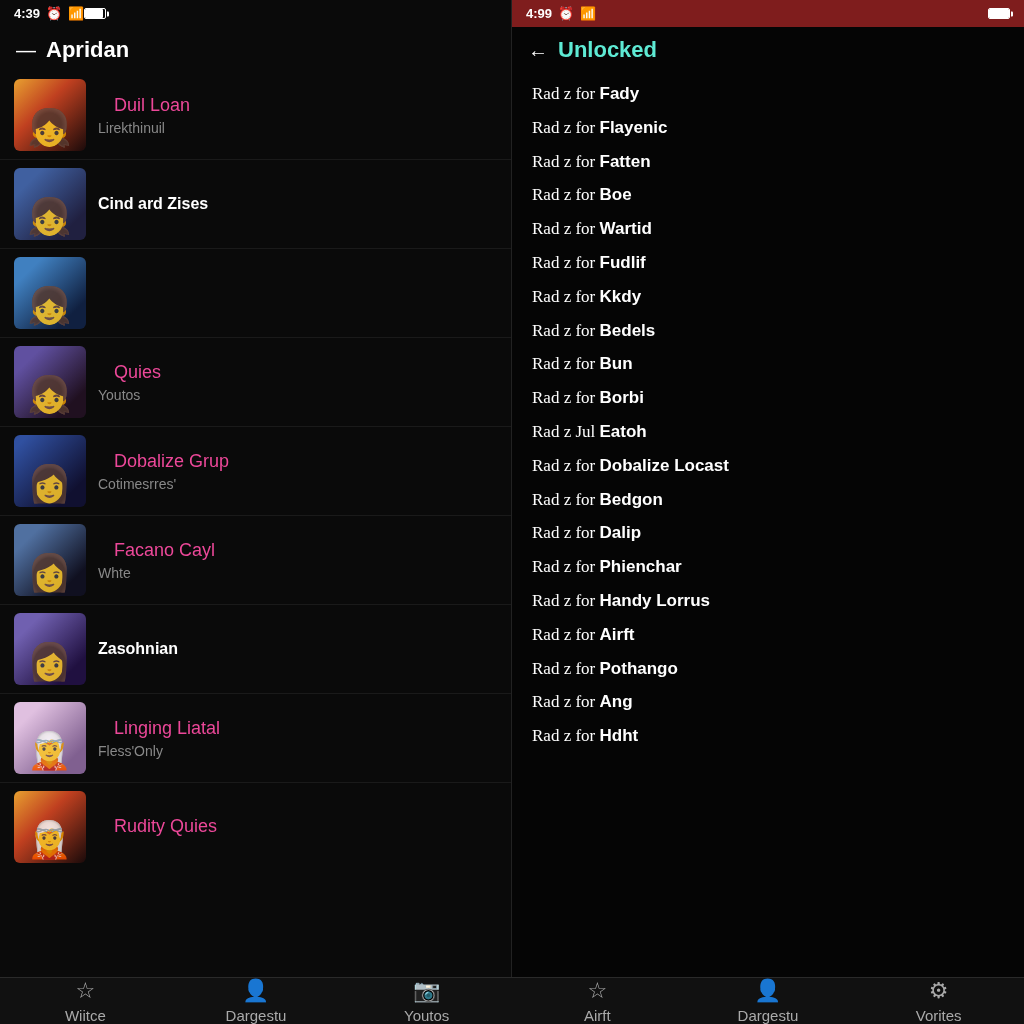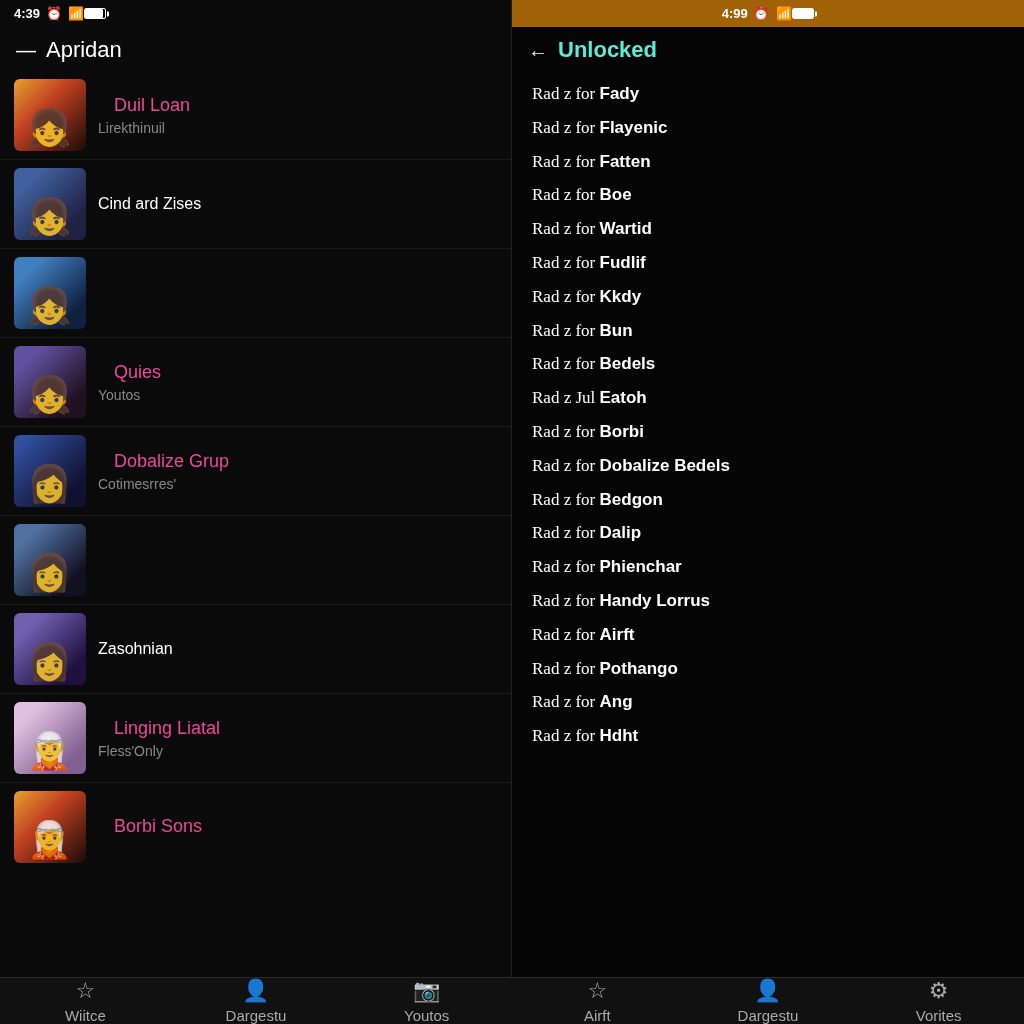--- a/index.html
+++ b/index.html
@@ -72,21 +72,21 @@
       align-items: center;
       gap: 10px;
     }
     .hamburger {
       font-size: 20px;
       color: #fff;
       font-weight: 300;
     }
     .left-title {
       font-size: 22px;
-      font-weight: 400;
+      font-weight: 700;
       color: #fff;
     }
 
     .left-list {
       flex: 1;
       overflow-y: auto;
     }
     .left-list::-webkit-scrollbar { display: none; }
 
     .list-item {
@@ -118,37 +118,37 @@
       line-height: 1.3;
       margin-left: 16px;
     }
     .item-subtitle {
       font-size: 14px;
       color: #888;
       margin-top: 2px;
     }
     .item-title-normal {
       font-size: 16px;
-      font-weight: 400;
+      font-weight: 700;
       color: #fff;
     }
 
     
     .right-panel {
       width: 512px;
       display: flex;
       flex-direction: column;
       background: #050505;
     }
 
     .right-status-bar {
-      background: #a16207;
+      background: #7f1d1d;
       padding: 6px 14px;
       display: flex;
-      justify-content: center;
+      justify-content: space-between;
       align-items: center;
       font-size: 13px;
       font-weight: 600;
     }
 
     .right-header {
       padding: 10px 16px 8px 16px;
       display: flex;
       align-items: center;
       gap: 10px;
@@ -287,20 +287,24 @@
           </div>
           <div class="item-text">
             <div class="item-title">Dobalize Grup</div>
             <div class="item-subtitle">Cotimesrres'</div>
           </div>
         </div>
         <div class="list-item">
           <div class="avatar av6">
             <div class="av-figure">👩</div>
           </div>
+          <div class="item-text">
+            <div class="item-title">Facano Cayl</div>
+            <div class="item-subtitle">Whte</div>
+          </div>
         </div>
         <div class="list-item">
           <div class="avatar av7">
             <div class="av-figure">👩</div>
           </div>
           <div class="item-text">
             <div class="item-title-normal">Zasohnian</div>
           </div>
         </div>
         <div class="list-item">
@@ -310,21 +314,21 @@
           <div class="item-text">
             <div class="item-title">Linging Liatal</div>
             <div class="item-subtitle">Fless'Only</div>
           </div>
         </div>
         <div class="list-item">
           <div class="avatar av1">
             <div class="av-figure">🧝</div>
           </div>
           <div class="item-text">
-            <div class="item-title">Borbi Sons</div>
+            <div class="item-title">Rudity Quies</div>
           </div>
         </div>
       </div>
 
     <div class="nav-half" id="left-nav-container">
     <div class="nav-item">
           <span class="nav-icon">☆</span>
           <span class="nav-label">Wiitce</span>
         </div>
         <div class="nav-item">
@@ -359,25 +363,25 @@
     </div>
 
     <div class="right-list" id="right-list-container">
     <div class="unlock-item"><span class="rad">Rad z for </span><strong class="suffix">Fady</strong></div>
         <div class="unlock-item"><span class="rad">Rad z for </span><strong class="suffix">Flayenic</strong></div>
         <div class="unlock-item"><span class="rad">Rad z for </span><strong class="suffix">Fatten</strong></div>
         <div class="unlock-item"><span class="rad">Rad z for </span><strong class="suffix">Boe</strong></div>
         <div class="unlock-item"><span class="rad">Rad z for </span><strong class="suffix">Wartid</strong></div>
         <div class="unlock-item"><span class="rad">Rad z for </span><strong class="suffix">Fudlif</strong></div>
         <div class="unlock-item"><span class="rad">Rad z for </span><strong class="suffix">Kkdy</strong></div>
+        <div class="unlock-item"><span class="rad">Rad z for </span><strong class="suffix">Bedels</strong></div>
         <div class="unlock-item"><span class="rad">Rad z for </span><strong class="suffix">Bun</strong></div>
-        <div class="unlock-item"><span class="rad">Rad z for </span><strong class="suffix">Bedels</strong></div>
+        <div class="unlock-item"><span class="rad">Rad z for </span><strong class="suffix">Borbi</strong></div>
         <div class="unlock-item"><span class="rad">Rad z Jul </span><strong class="suffix">Eatoh</strong></div>
-        <div class="unlock-item"><span class="rad">Rad z for </span><strong class="suffix">Borbi</strong></div>
-        <div class="unlock-item"><span class="rad">Rad z for </span><strong class="suffix">Dobalize Bedels</strong></div>
+        <div class="unlock-item"><span class="rad">Rad z for </span><strong class="suffix">Dobalize Locast</strong></div>
         <div class="unlock-item"><span class="rad">Rad z for </span><strong class="suffix">Bedgon</strong></div>
         <div class="unlock-item"><span class="rad">Rad z for </span><strong class="suffix">Dalip</strong></div>
         <div class="unlock-item"><span class="rad">Rad z for </span><strong class="suffix">Phienchar</strong></div>
         <div class="unlock-item"><span class="rad">Rad z for </span><strong class="suffix">Handy Lorrus</strong></div>
         <div class="unlock-item"><span class="rad">Rad z for </span><strong class="suffix">Airft</strong></div>
         <div class="unlock-item"><span class="rad">Rad z for </span><strong class="suffix">Pothango</strong></div>
         <div class="unlock-item"><span class="rad">Rad z for </span><strong class="suffix">Ang</strong></div>
         <div class="unlock-item"><span class="rad">Rad z for </span><strong class="suffix">Hdht</strong></div>
       </div>
 

